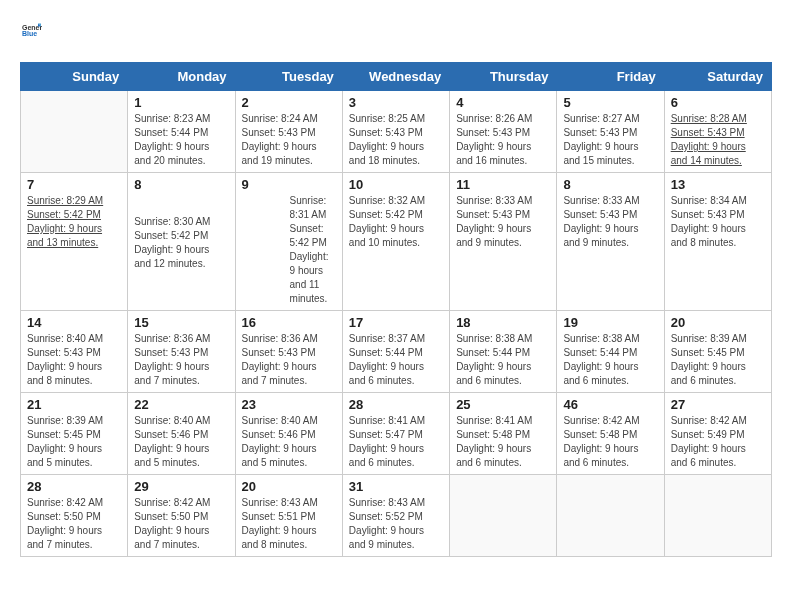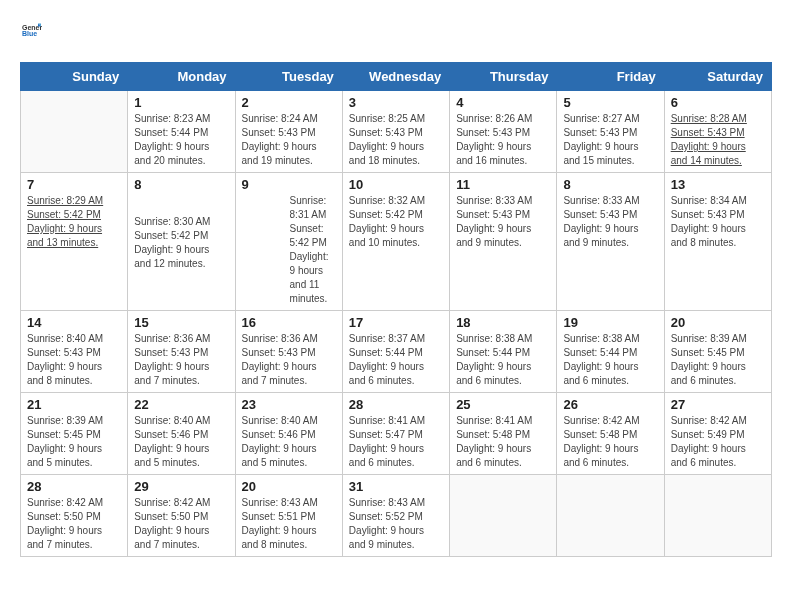--- a/index.html
+++ b/index.html
@@ -293,21 +293,21 @@
 and 6 minutes.</div>
         </td>
         <td>
           <span class="day-number">25</span>
           <div class="cell-content" style="white-space: pre-line;">Sunrise: 8:41 AM
 Sunset: 5:48 PM
 Daylight: 9 hours
 and 6 minutes.</div>
         </td>
         <td>
-          <span class="day-number">26</span>
+          <span class="day-number">46</span>
           <div class="cell-content" style="white-space: pre-line;">Sunrise: 8:42 AM
 Sunset: 5:48 PM
 Daylight: 9 hours
 and 6 minutes.</div>
         </td>
         <td>
           <span class="day-number">27</span>
           <div class="cell-content" style="white-space: pre-line;">Sunrise: 8:42 AM
 Sunset: 5:49 PM
 Daylight: 9 hours

